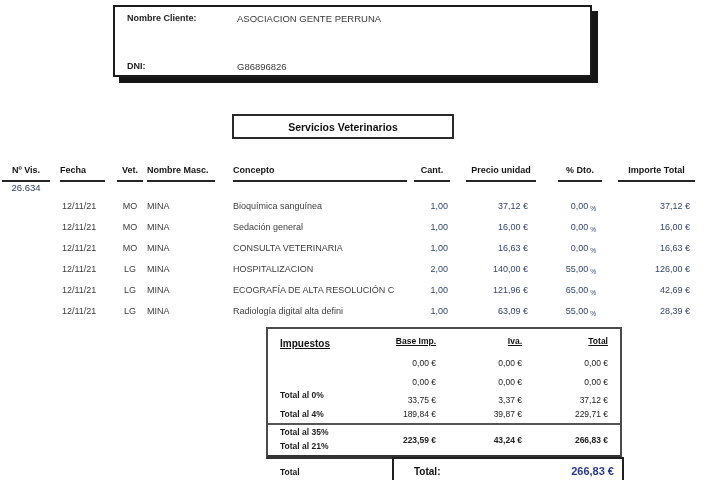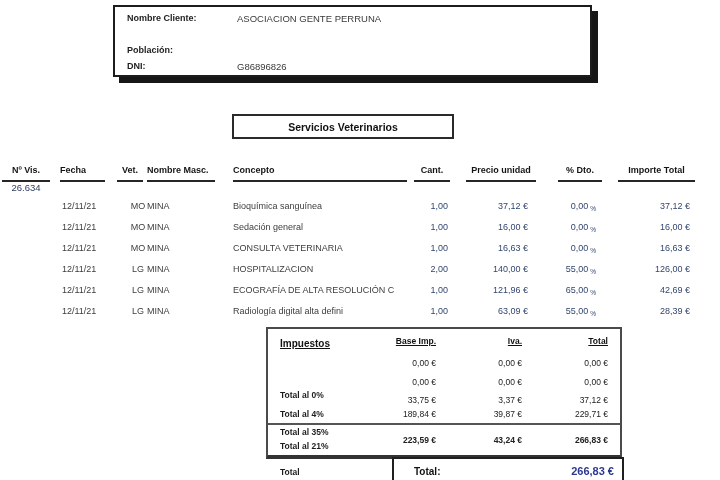--- a/index.html
+++ b/index.html
@@ -38,21 +38,21 @@
   .hcell{position:absolute;top:165px;height:13px;font-size:9px;font-weight:bold;
          color:#151515;border-bottom:2.5px solid #262626;padding-bottom:2px;}
   .hc{text-align:center;} .hl{text-align:left;}
 
   .visit-num{left:2px;top:182px;width:48px;text-align:center;font-size:9.5px;color:#2c3b5e;}
 
   .trow{left:0;width:720px;height:21px;}
   .cell{position:absolute;top:5px;font-size:9px;color:#3d3d3d;white-space:nowrap;}
   .num{color:#33466e;}
   .c-fecha{left:62px;width:45px;}
-  .c-vet{left:125px;width:26px;text-align:center;}
+  .c-vet{left:117px;width:26px;text-align:center;}
   .c-masc{left:147px;width:70px;}
   .c-conc{left:233px;width:180px;}
   .c-cant{left:410px;width:38px;text-align:right;}
   .c-precio{left:450px;width:78px;text-align:right;}
   .c-dto{left:540px;width:56px;text-align:right;}
   .c-imp{left:606px;width:84px;text-align:right;}
   .pct{font-size:6.5px;position:relative;top:2px;margin-left:2px;}
 
   
   .tax-box{
@@ -82,24 +82,20 @@
 </head>
 <body>
 
 <div class="page">
 
   <div class="abs client-box">
     <div class="client-field" style="top:6px;">
       <span class="client-label">Nombre Cliente:</span>
       <span class="client-value">ASOCIACION GENTE PERRUNA</span>
     </div>
-    <div class="client-field" style="top:38px;">
-      <span class="client-label">Población:</span>
-      <span class="client-value"></span>
-    </div>
     <div class="client-field" style="top:54px;">
       <span class="client-label">DNI:</span>
       <span class="client-value">G86896826</span>
     </div>
   </div>
 
   <div class="abs title-box">
     <span>Servicios Veterinarios</span>
   </div>
 

